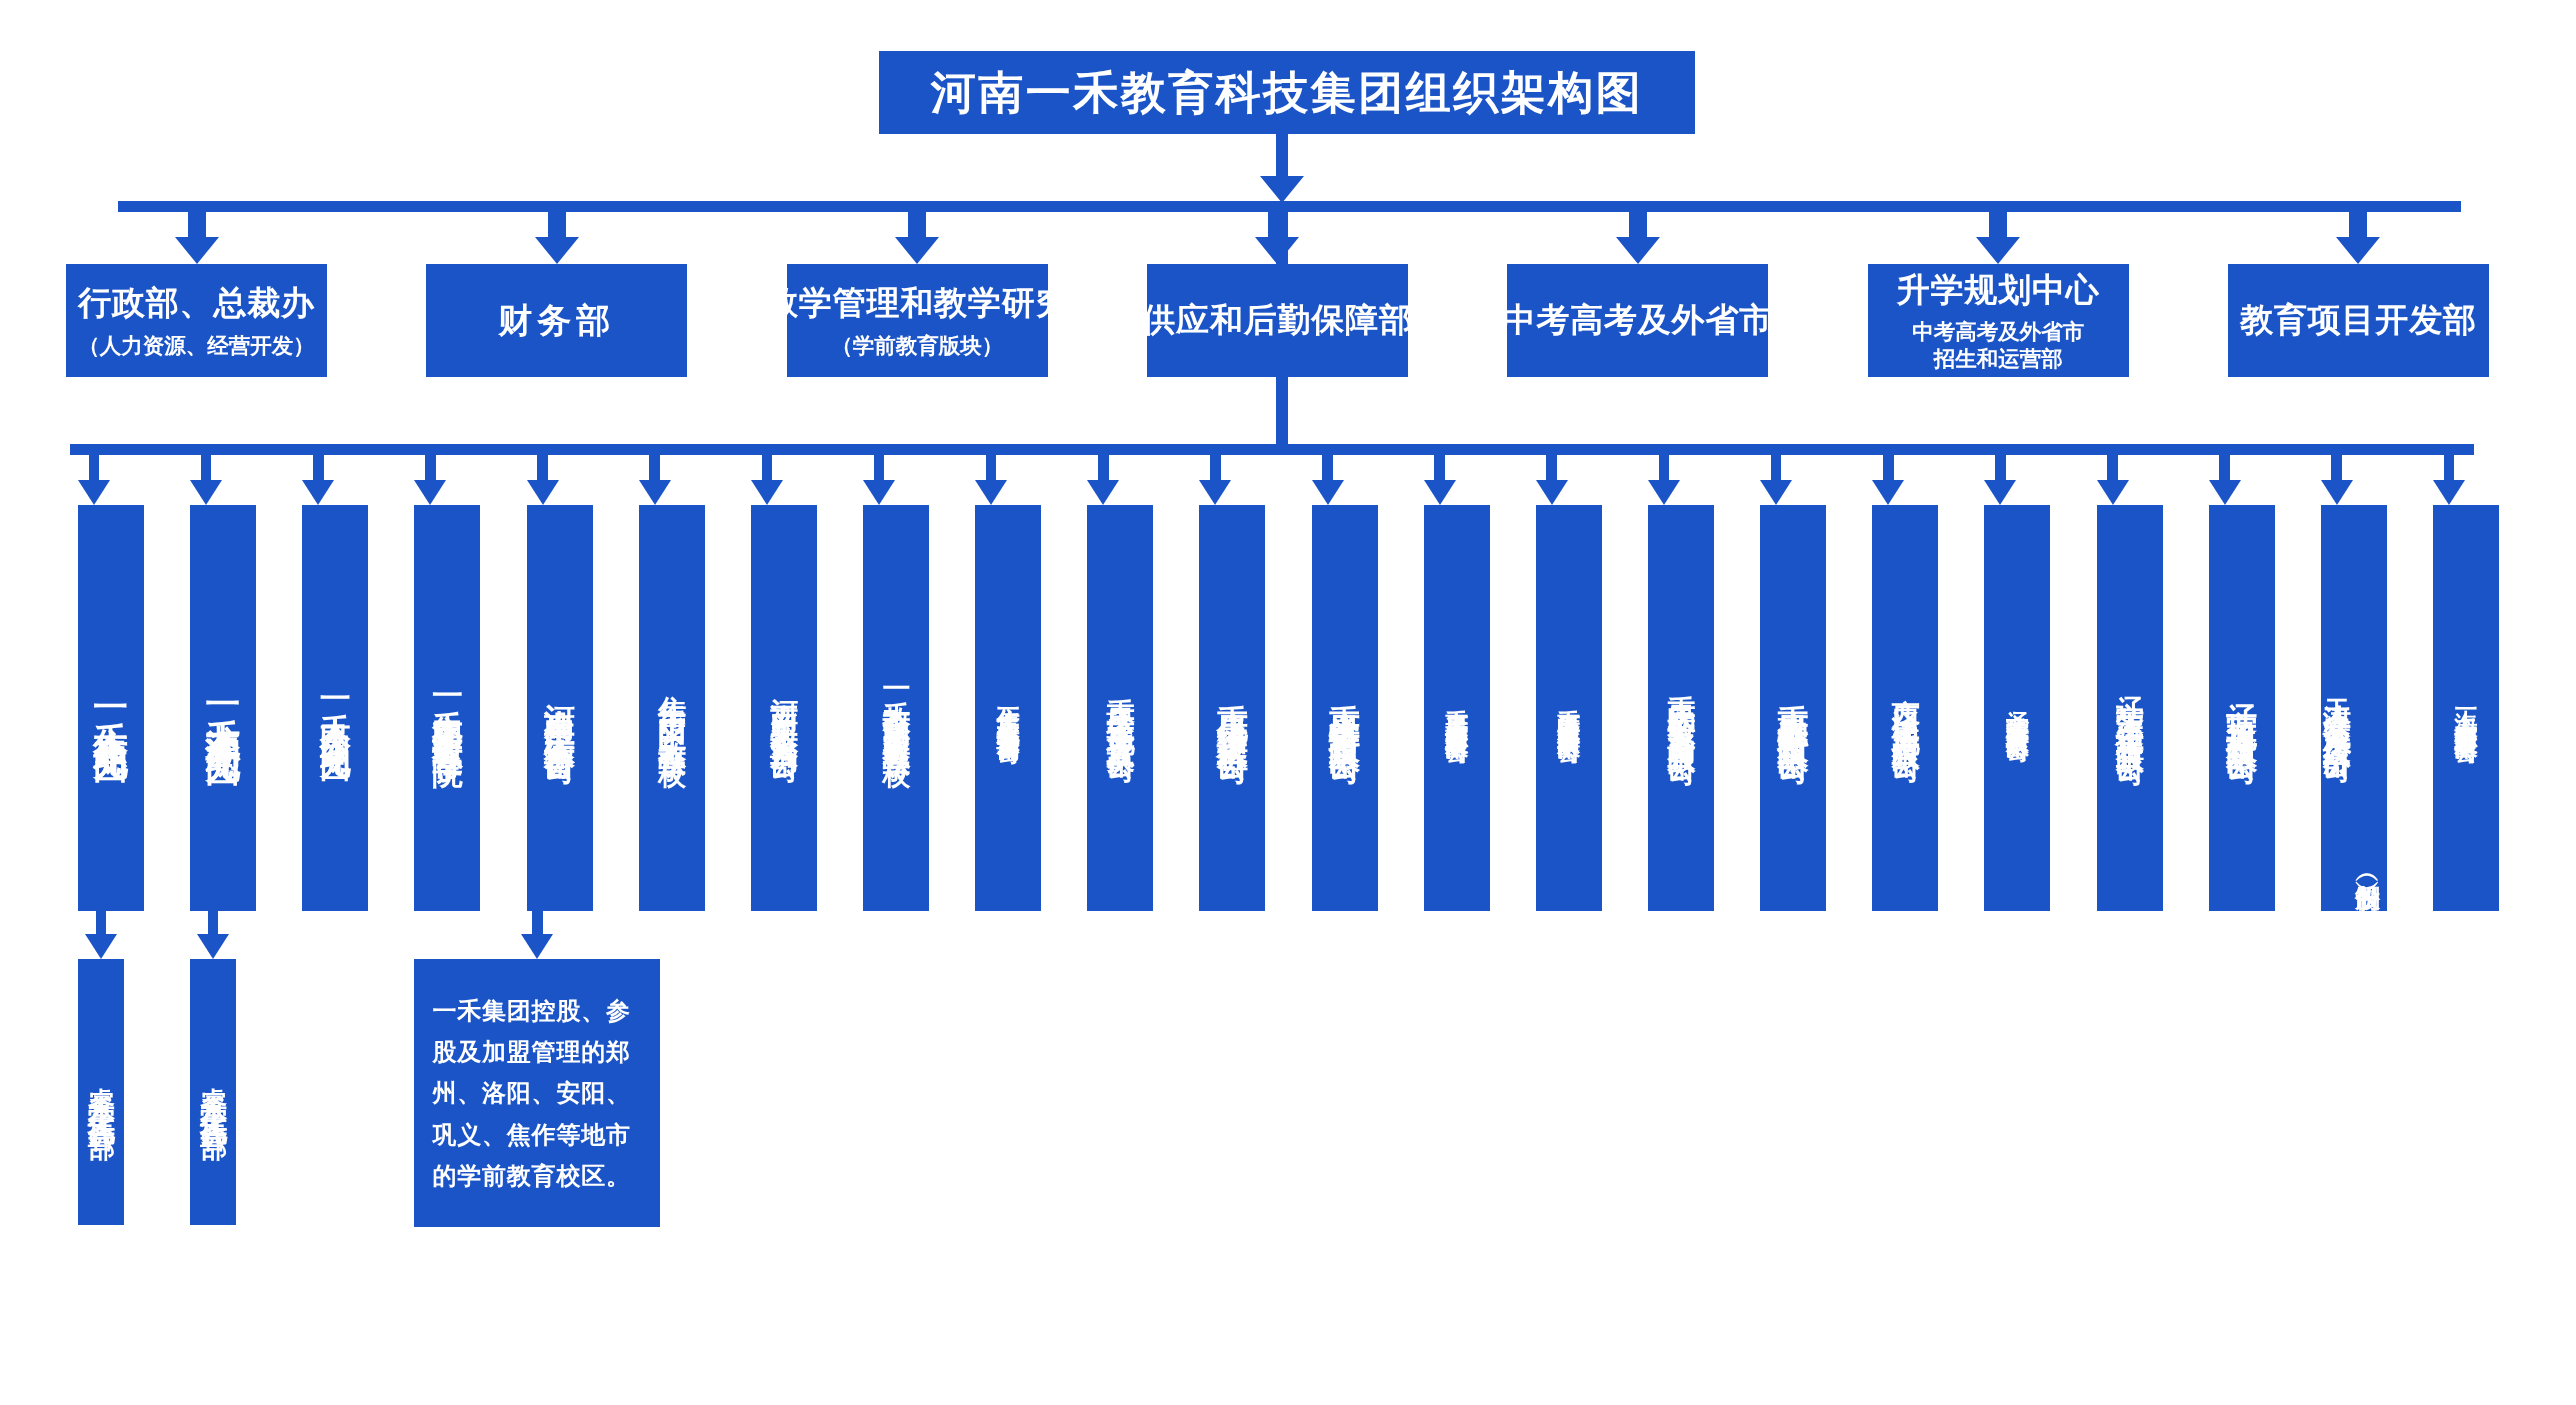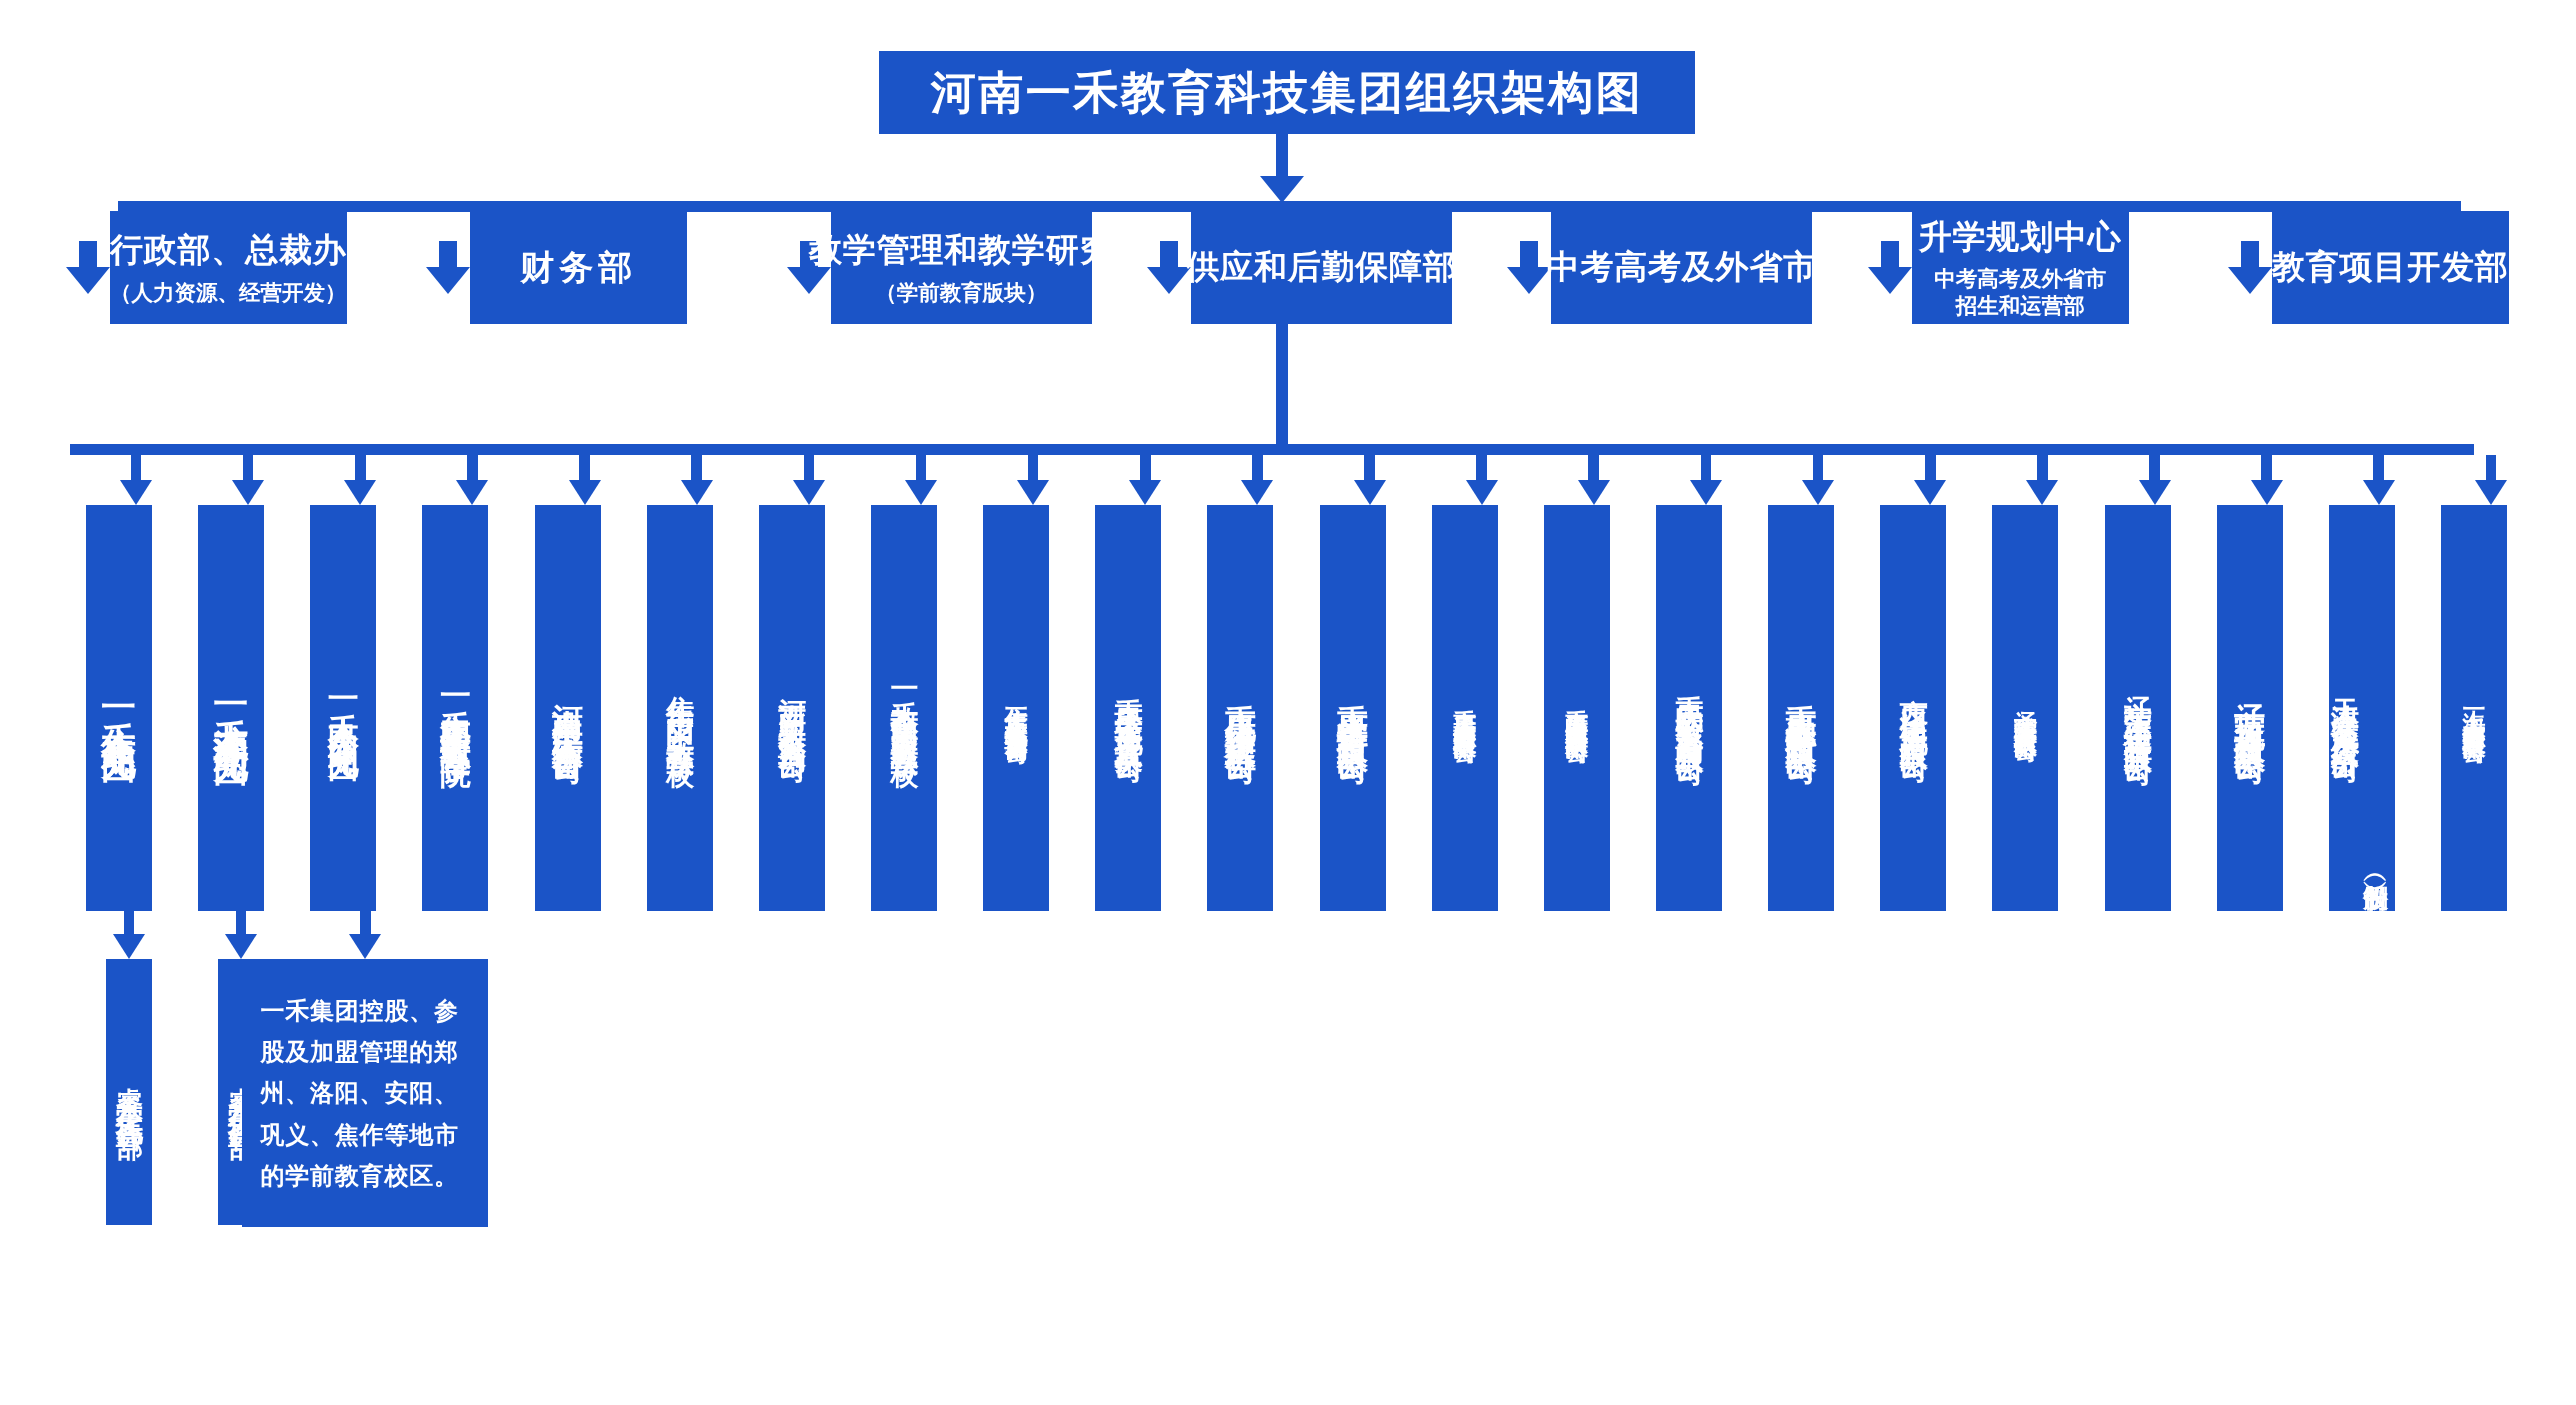--- a/index.html
+++ b/index.html
@@ -34,37 +34,37 @@
   .arrow-sm .head { border-left: 16.5px solid transparent; border-right: 16.5px solid transparent; border-top: 25px solid var(--blue); }
 
   .trunk-arrow { position: absolute; left: 1259px; top: 134px; width: 46px; height: 69px; }
   .trunk-arrow .stem { width: 12.4px; }
 
   
   .dept-row {
     position: absolute; left: 66px; top: 211px; width: 2423px;
     display: flex; justify-content: space-between;
   }
-  .dept { width: 261px; display: flex; flex-direction: row; align-items: center; }
+  .dept { width: 261px; display: flex; flex-direction: column; align-items: center; }
   .dept .arrow { height: 53px; }
   .dept-box {
     width: 100%; height: 113px; background: var(--blue);
     display: flex; flex-direction: column; align-items: center; justify-content: center;
     text-align: center;
   }
   .dept-name { font-size: 33px; letter-spacing: 0.8px; white-space: nowrap; }
   .dept-name.xl { font-size: 34px; letter-spacing: 5px; }
   .dept-sub { font-size: 21.5px; margin-top: 6.6px; white-space: pre-line; line-height: 1.25; }
 
   
   .col-row {
     position: absolute; left: 78px; top: 455px; width: 2429px;
     display: flex; justify-content: space-between;
   }
-  .col { width: 74px; display: flex; flex-direction: column; align-items: flex-end; }
+  .col { width: 74px; display: flex; flex-direction: column; align-items: flex-start; }
   .col .arrow { height: 50px; }
   .col-box {
     width: 66px; height: 406px; background: var(--blue);
     display: flex; flex-direction: row; align-items: center; justify-content: center;
     flex: 0 0 auto;
   }
   .vtext { writing-mode: vertical-rl; line-height: 1; white-space: pre; }
   .col-sub { writing-mode: vertical-rl; font-size: 25px; align-self: flex-end; margin-bottom: 45px; margin-left: 1.7px; }
 
   

